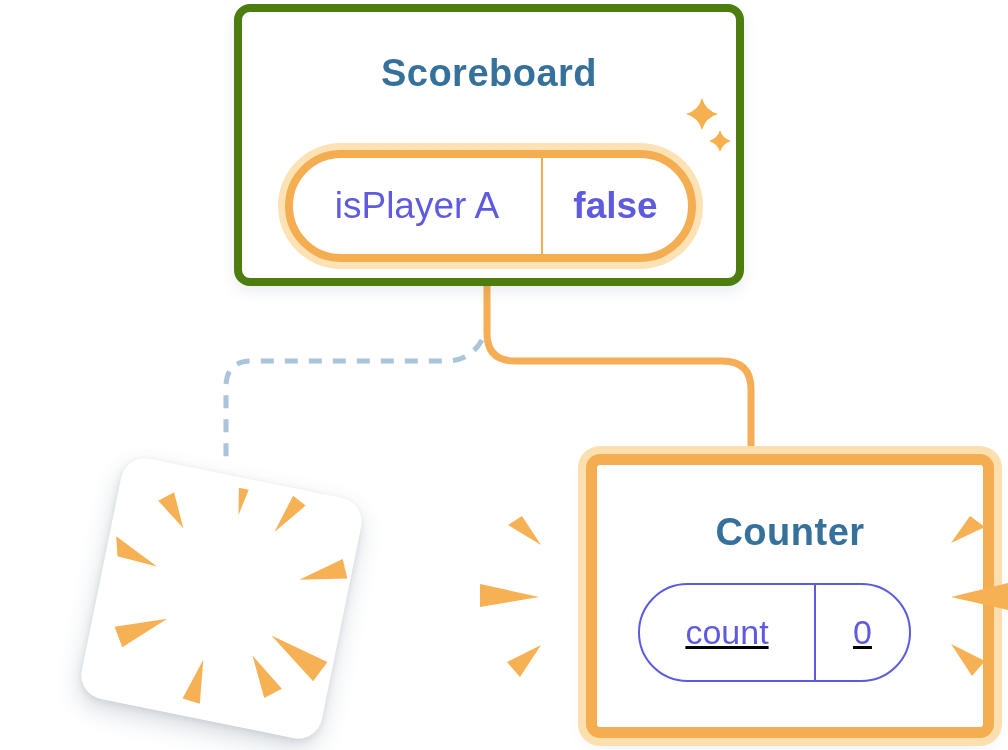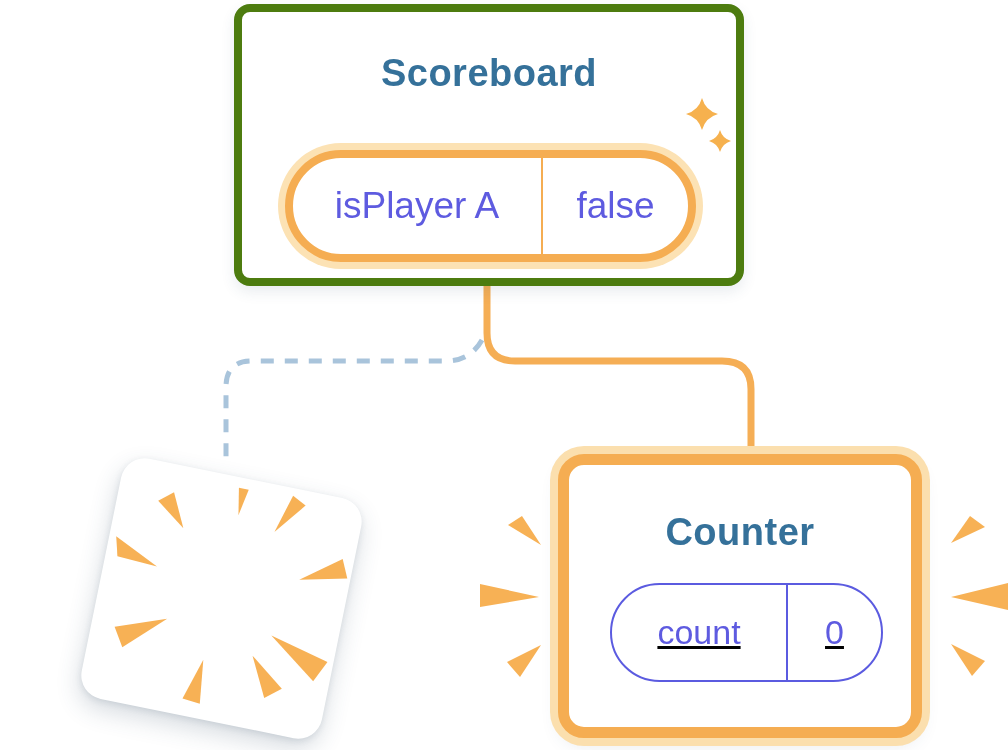--- a/index.html
+++ b/index.html
@@ -15,22 +15,22 @@
   .card{
     position:absolute;background:#ffffff;box-sizing:border-box;
   }
   .scoreboard-card{
     left:234px;top:4px;width:510px;height:282px;
     border:8px solid #4d7c0f;border-radius:16px;
     box-shadow:0 6px 14px rgba(45,75,105,0.10);
     z-index:2;
   }
   .counter-card{
-    left:558px;top:454px;width:364px;height:284px;
-    border:11px solid #F5AD52;border-radius:26px;
+    left:586px;top:454px;width:408px;height:284px;
+    border:11px solid #F5AD52;border-radius:14px;
     box-shadow:0 0 0 8px #FBDFAE, 0 8px 18px rgba(45,75,105,0.10);
     z-index:2;
   }
   .poof-card{
     left:99px;top:476px;width:245px;height:245px;
     border-radius:24px;
     transform:rotate(11.5deg);
     box-shadow:0 10px 24px rgba(50,75,100,0.20), 0 2px 6px rgba(50,75,100,0.12);
     z-index:2;
   }
@@ -51,21 +51,21 @@
     color:#5E5BE0;white-space:nowrap;
   }
   .scoreboard-pill{
     left:43px;top:113px;width:411px;height:112px;
     border:8px solid #F5AD52;border-radius:60px;
     box-shadow:0 0 0 7px #FCE2B4;
     margin-top:25px;
   }
   .scoreboard-pill .cell-key{width:248px;font-size:37px;}
   .scoreboard-pill .divider{width:2px;background:#F5AD52;}
-  .scoreboard-pill .cell-value{flex:1;font-size:37px;font-weight:400;}
+  .scoreboard-pill .cell-value{flex:1;font-size:37px;font-weight:700;}
   .counter-pill{
     left:41px;top:118px;width:273px;height:99px;
     border:2px solid #5B5BE0;border-radius:52px;text-decoration:underline;
   }
   .counter-pill .cell-key{width:174px;font-size:34px;}
   .counter-pill .divider{width:2px;background:#5B5BE0;}
   .counter-pill .cell-value{flex:1;font-size:34px;}
 
   .icon-layer{position:absolute;z-index:3;}
   .poof-burst{position:absolute;left:0;top:0;width:245px;height:245px;}

